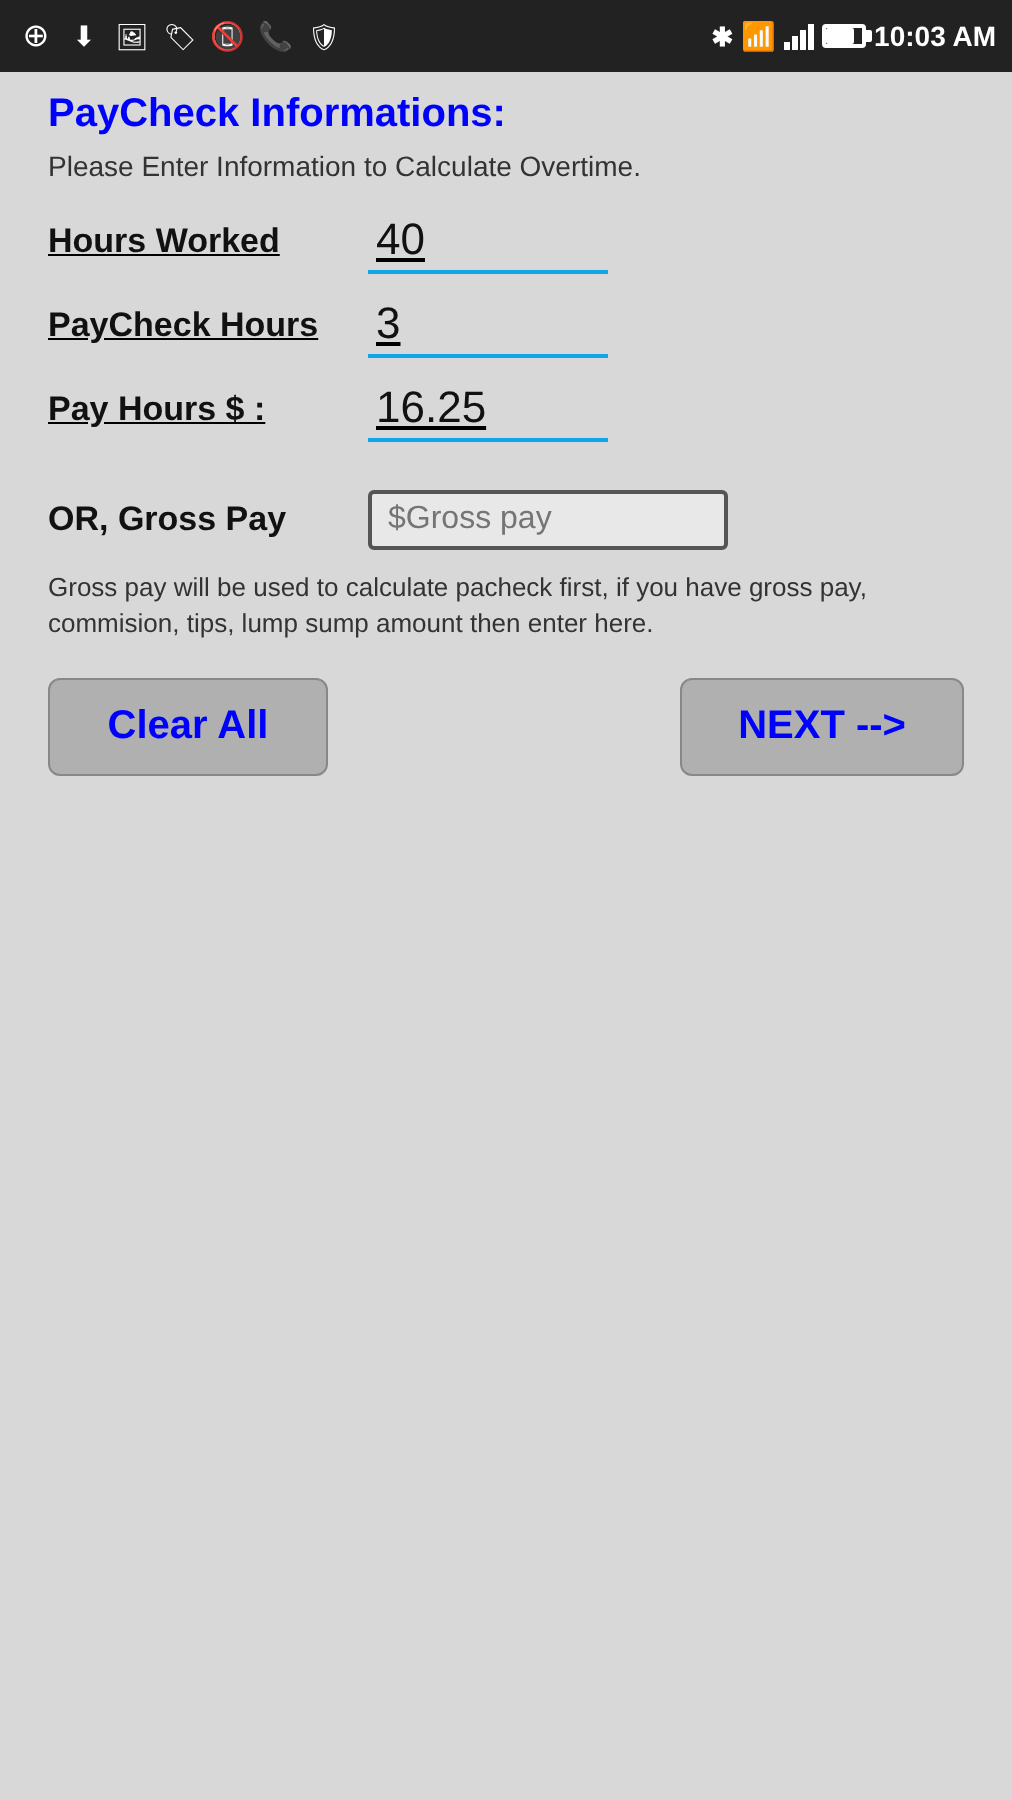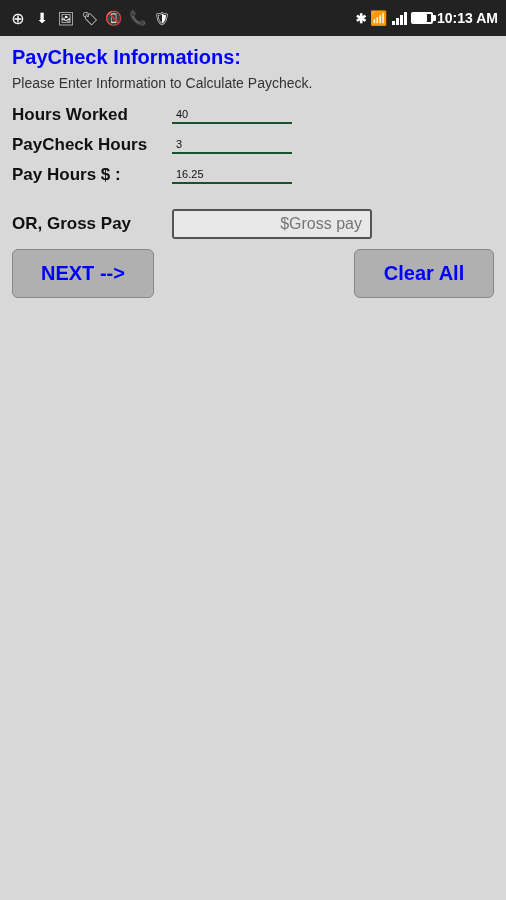--- a/index.html
+++ b/index.html
@@ -69,71 +69,71 @@
     }
     .battery-fill {
       background: white;
       height: 100%;
       width: 80%;
       border-radius: 1px;
     }
 
     
     .content {
-      padding: 10px 12px;
+      padding: 10px 24px;
       background: #d8d8d8;
     }
 
     .page-title {
       color: blue;
       font-size: 20px;
       font-weight: bold;
       margin-bottom: 6px;
     }
 
     .subtitle {
       color: #333;
       font-size: 14px;
       margin-bottom: 14px;
     }
 
     .form-row {
       display: flex;
       align-items: center;
       margin-bottom: 10px;
+      text-decoration: underline;
     }
 
     .form-label {
       color: #111;
       font-size: 17px;
       font-weight: bold;
       min-width: 160px;
     }
 
     .form-input {
       border: none;
-      border-bottom: 2px solid #14532d;
+      border-bottom: 2px solid #0ea5e9;
       background: transparent;
-      font-size: 11px;
+      font-size: 22px;
       width: 120px;
       padding: 2px 4px;
       outline: none;
       color: #111;
     }
 
     .gross-pay-input {
       border: 2px solid #555;
       background: #e8e8e8;
       border-radius: 3px;
       font-size: 16px;
-      width: 200px;
+      width: 180px;
       padding: 4px 8px;
       outline: none;
       color: #888;
-      text-align: right;
     }
 
     .or-row {
       display: flex;
       align-items: center;
       margin-bottom: 10px;
       margin-top: 24px;
     }
 
     .or-label {
@@ -213,28 +213,28 @@
       <span style="height:4px;"></span>
       <span style="height:7px;"></span>
       <span style="height:10px;"></span>
       <span style="height:13px;"></span>
     </div>
 
     <div class="battery">
       <div class="battery-fill"></div>
     </div>
 
-    <span>10:13 AM</span>
+    <span>10:03 AM</span>
   </div>
 </div>
 
 <div class="content">
 
   <div class="page-title">PayCheck Informations:</div>
-  <div class="subtitle">Please Enter Information to Calculate Paycheck.</div>
+  <div class="subtitle">Please Enter Information to Calculate Overtime.</div>
 
   <div class="form-row">
     <span class="form-label">Hours Worked</span>
     <input class="form-input" type="text" value="40" style="">
   </div>
 
   <div class="form-row">
     <span class="form-label">PayCheck Hours</span>
     <input class="form-input" type="text" value="3" style="">
   </div>
@@ -242,19 +242,20 @@
   <div class="form-row">
     <span class="form-label">Pay Hours $ :</span>
     <input class="form-input" type="text" value="16.25" style="">
   </div>
 
   <div class="or-row">
     <span class="or-label">OR, Gross Pay</span>
     <input class="gross-pay-input" type="text" placeholder="$Gross pay" style="">
   </div>
 
+  <div class="info-text">Gross pay will be used to calculate pacheck first, if you have gross pay, commision, tips, lump sump amount then enter here.</div>
 
   <div class="buttons-row">
+    <button class="btn">Clear All</button>
     <button class="btn">NEXT --&gt;</button>
-    <button class="btn">Clear All</button>
   </div>
 
 </div>
 
 </body></html>

